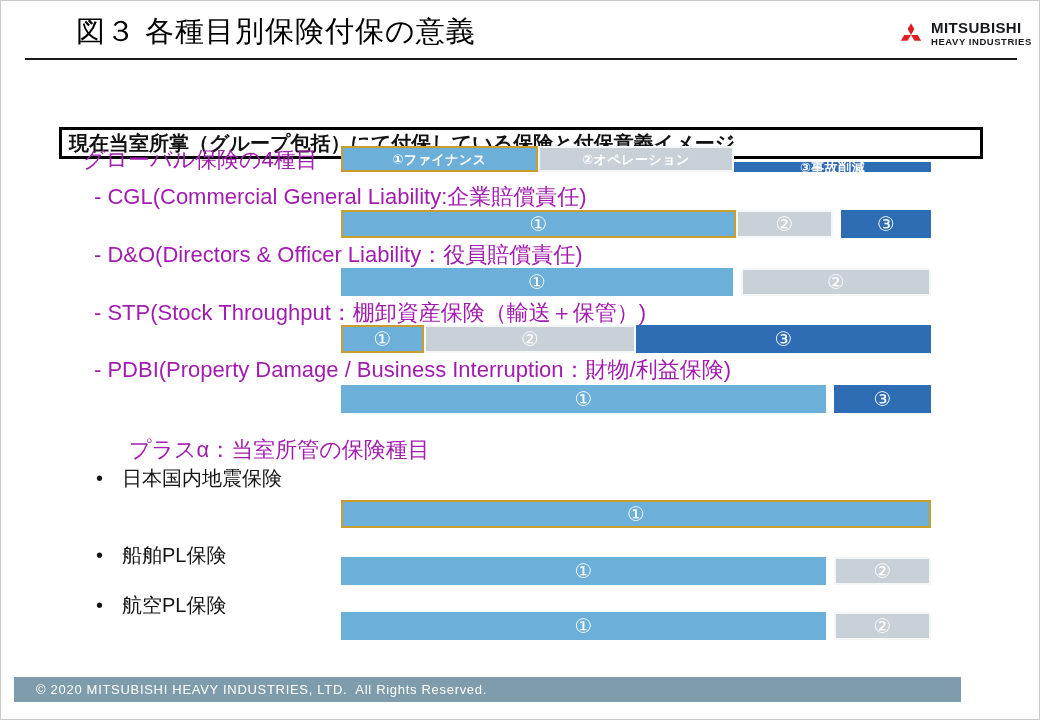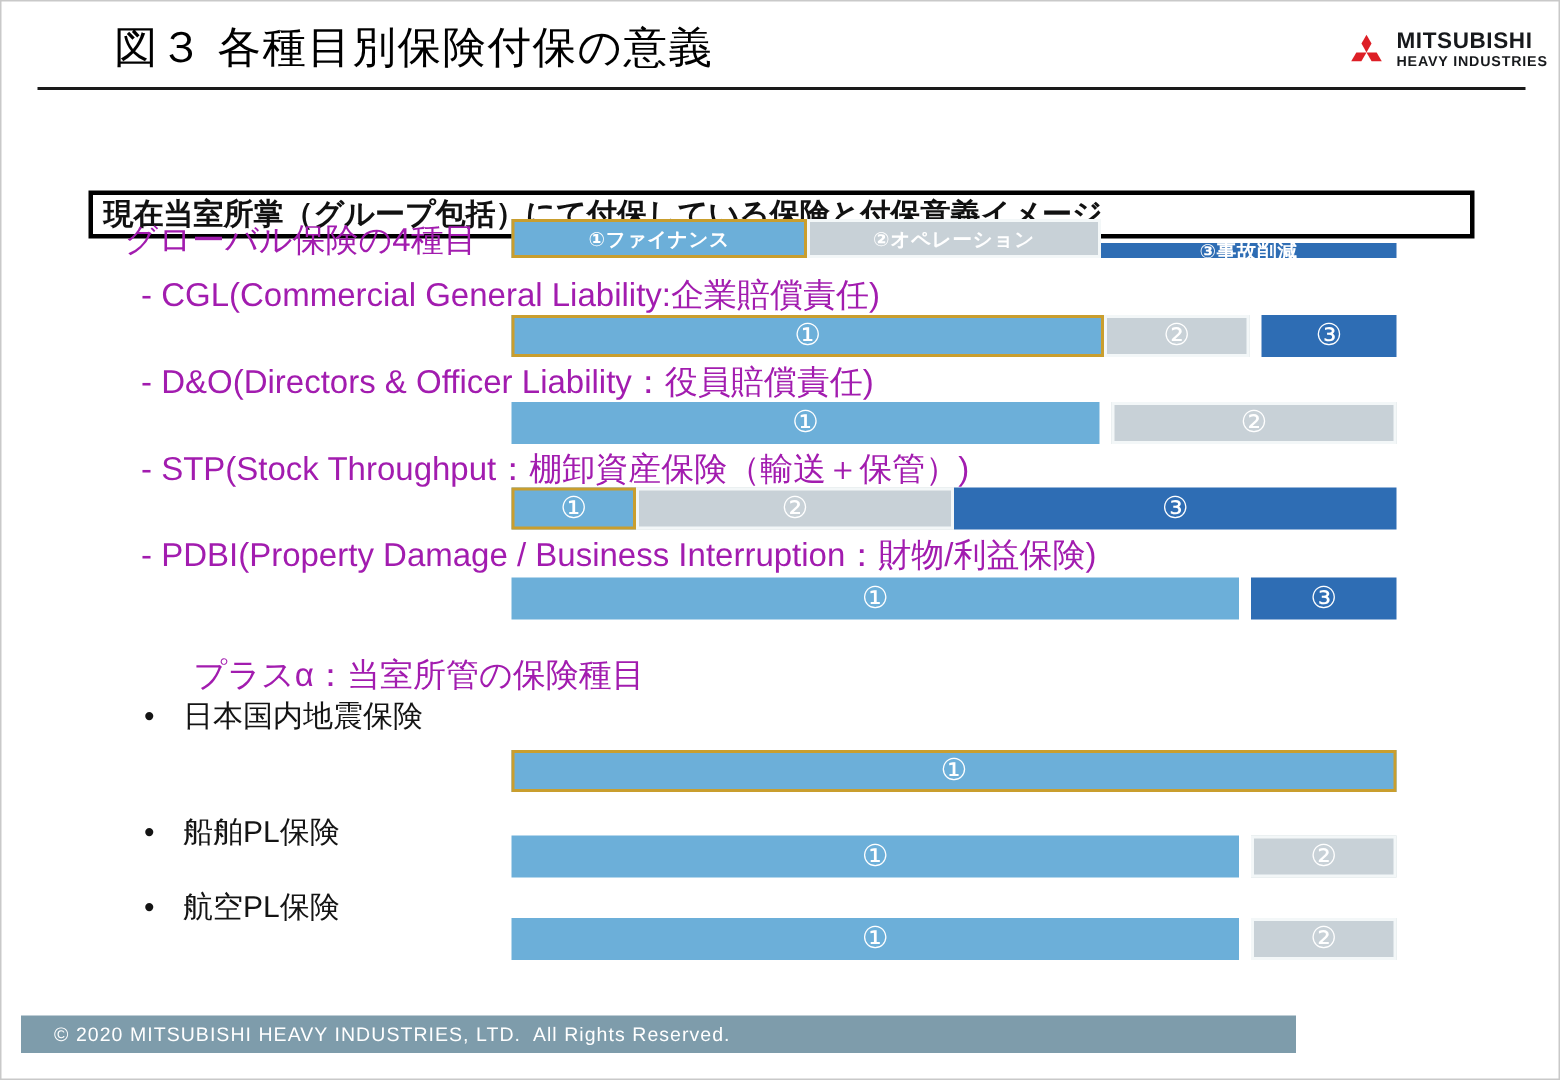--- a/index.html
+++ b/index.html
@@ -29,21 +29,21 @@
   }
   .seg.blue{background:#6CAFD9;}
   .seg.gray{background:#C8D1D7;border:2px solid #F3F7F8;}
   .seg.dark{background:#2E6DB4;}
   .seg.gold{border:2px solid #C99E2E;}
   .seg.lg{font-size:13px;font-weight:bold;letter-spacing:.5px;}
   .gap{background:transparent;}
   .bullet{display:flex;align-items:baseline;font-size:20px;line-height:26px;white-space:nowrap;color:#141414;}
   .bullet::before{content:"\2022";margin-right:19px;font-size:20px;}
   .footer{
-    left:13px;top:676px;width:850px;height:25px;background:#7E9CAB;color:#fff;
+    left:13px;top:676px;width:947px;height:25px;background:#7E9CAB;color:#fff;
     font-size:13px;line-height:25px;padding-left:22px;box-sizing:border-box;
     letter-spacing:.7px;white-space:pre;
   }
 </style>
 </head>
 <body>
 
 <div class="abs title">図３ 各種目別保険付保の意義</div>
 
 <div class="abs logo">

